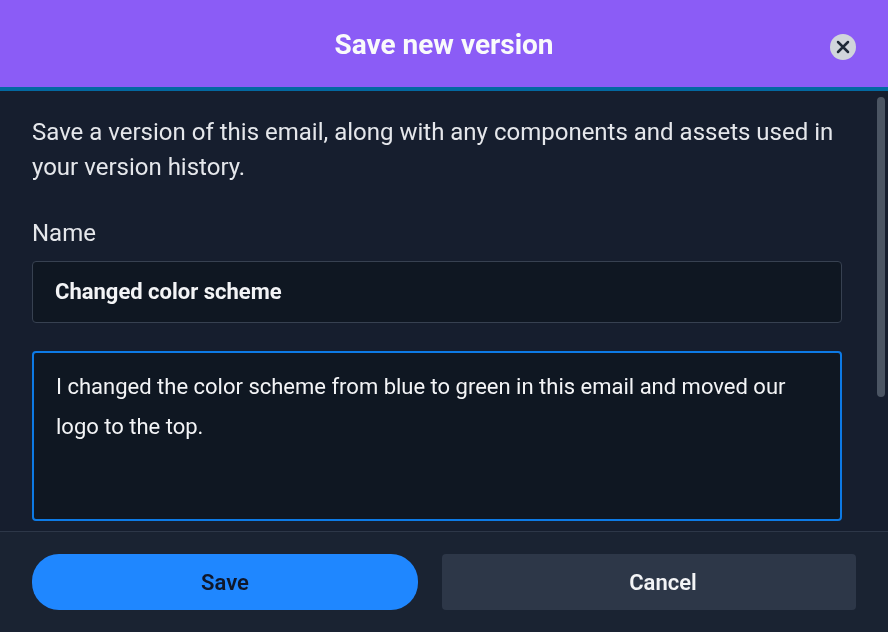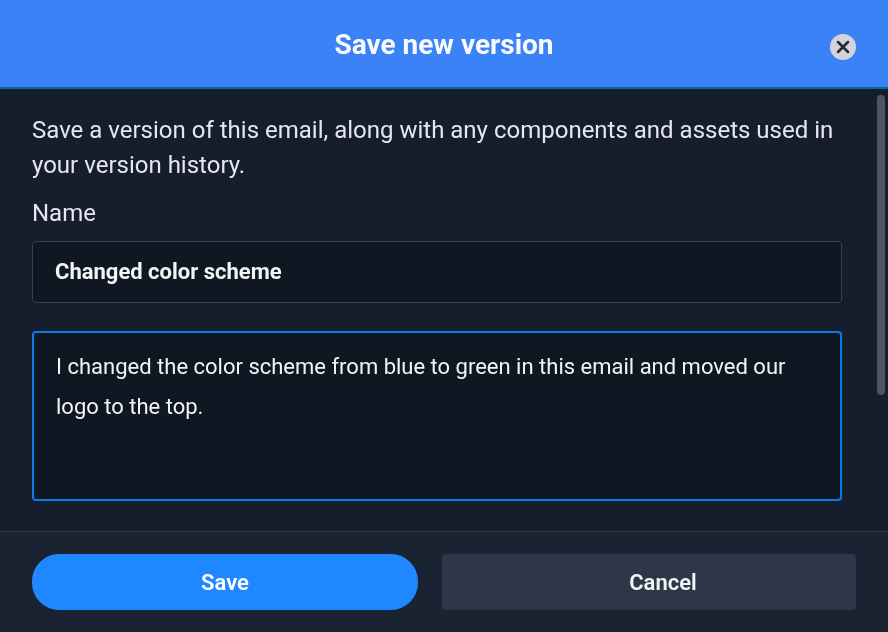--- a/index.html
+++ b/index.html
@@ -13,22 +13,22 @@
   }
   .modal {
     display: flex;
     flex-direction: column;
     height: 100%;
     background: #1a2332;
   }
   .modal-header {
     position: relative;
     padding: 28px 32px 26px;
-    border-bottom: 2px solid #0369a1;
-    background: #3b82f6;
+    border-bottom: 4px solid #0369a1;
+    background: #8b5cf6;
   }
   .modal-title {
     text-align: center;
     font-size: 28px;
     font-weight: 700;
     color: #f9fafb;
   }
   .close-btn {
     position: absolute;
     top: 34px;
@@ -70,21 +70,21 @@
     right: 3px;
     width: 8px;
     height: 300px;
     background: #4b5563;
     border-radius: 4px;
   }
   .intro-text {
     font-size: 24px;
     line-height: 1.45;
     color: #e5e7eb;
-    margin-bottom: 16px;
+    margin-bottom: 34px;
   }
   .field-group { margin-bottom: 28px; }
   .field-label {
     font-size: 24px;
     color: #e5e7eb;
     margin-bottom: 14px;
     display: block;
   }
   .text-input, .textarea-input {
     width: 100%;
@@ -115,21 +115,21 @@
   .btn {
     flex: 1;
     height: 56px;
     border: none;
     border-radius: 4px;
     font-size: 22px;
     font-weight: 600;
     cursor: pointer;
     font-family: inherit;
   }
-  .btn-primary { background: #1f87ff; color: #ffffff; border-radius: 27px; }
+  .btn-primary { background: #1f87ff; color: #0f172a; border-radius: 27px; }
   .btn-secondary { background: #2d3748; color: #f3f4f6; padding-left: 28px; }
 </style>
 </head>
 <body>
 
 <div class="modal">
 
   <div class="modal-header">
     <h1 class="modal-title">Save new version</h1>
     <button class="close-btn">

